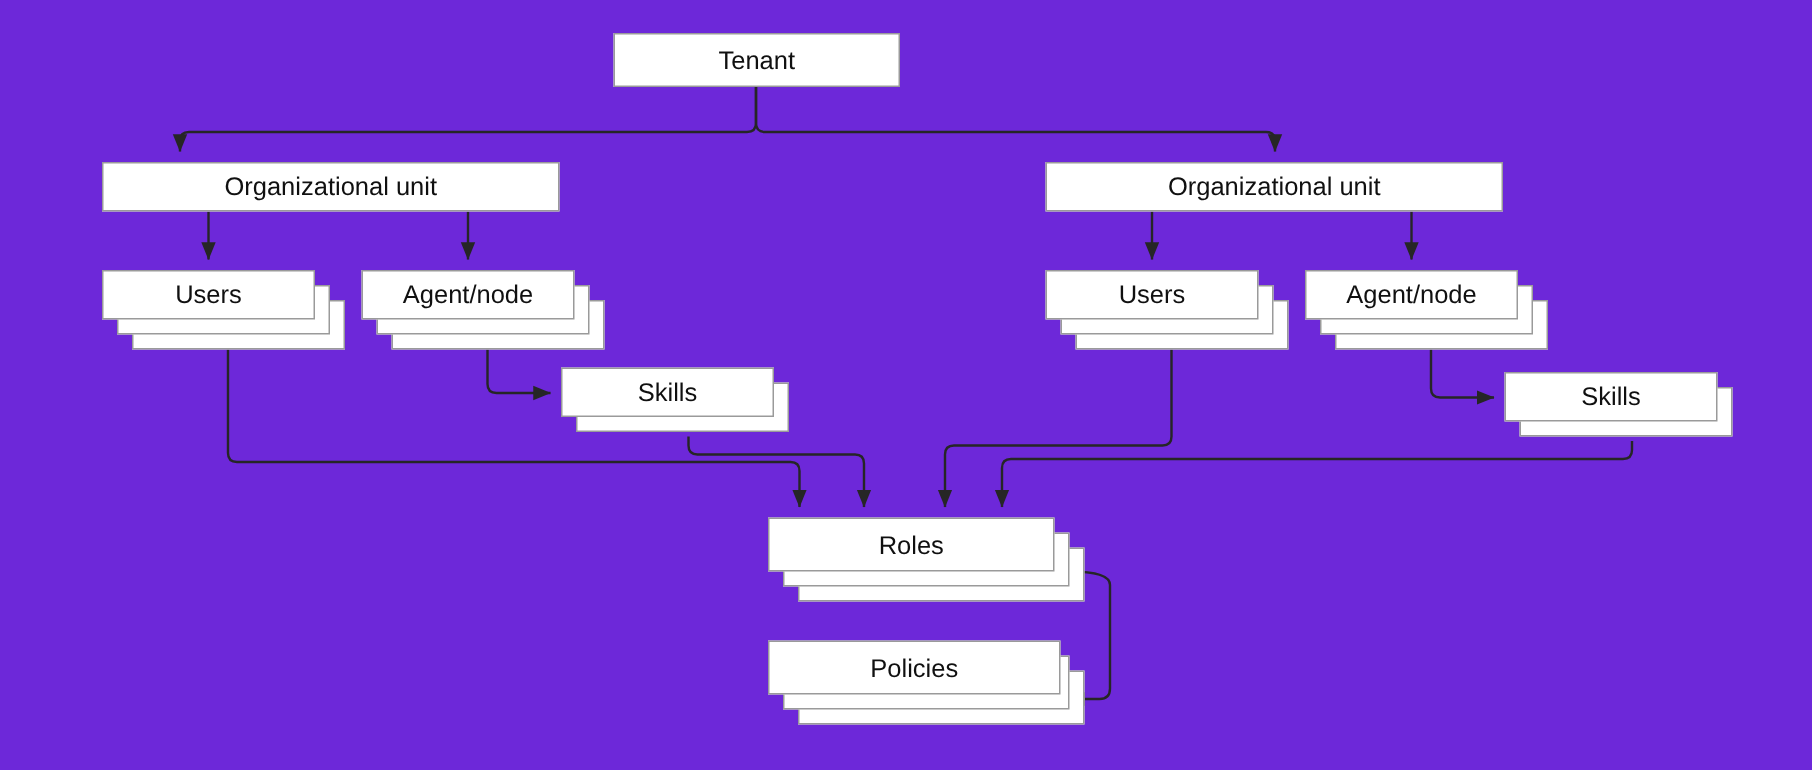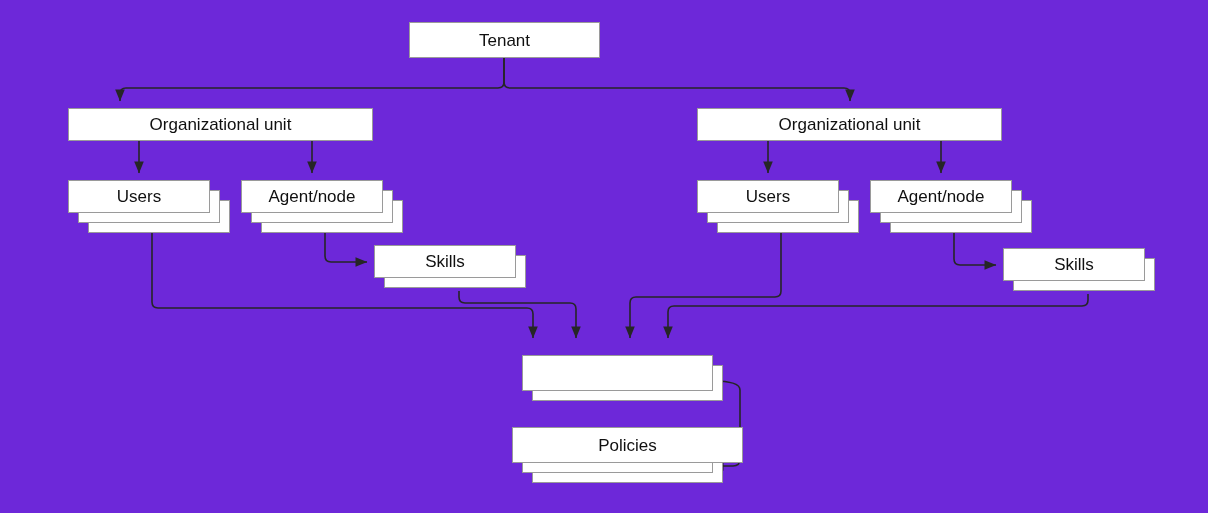--- a/index.html
+++ b/index.html
@@ -160,23 +160,26 @@
   <div class="node" style="left:1003px; top:248px; width:162px; height:53px;">
     <div class="card mid" style="left:10px; top:10px; width:142px; height:33px;"></div>
     <div class="card front" style="left:0; top:0; width:142px; height:33px;">
       <span class="card-label">Skills</span>
     </div>
   </div>
 
   <div class="node" style="left:512px; top:345px; width:221px; height:66px;">
     <div class="card back" style="left:20px; top:20px; width:191px; height:36px;"></div>
     <div class="card mid" style="left:10px; top:10px; width:191px; height:36px;"></div>
+    <div class="card front" style="left:0; top:0; width:191px; height:36px;">
+      <span class="card-label">Roles</span>
+    </div>
   </div>
 
   <div class="node" style="left:512px; top:427px; width:221px; height:66px;">
     <div class="card back" style="left:20px; top:20px; width:191px; height:36px;"></div>
     <div class="card mid" style="left:10px; top:10px; width:191px; height:36px;"></div>
-    <div class="card front" style="left:0; top:0; width:231px; height:36px;">
+    <div class="card front" style="left:0; top:0; width:195px; height:36px;">
       <span class="card-label">Policies</span>
     </div>
   </div>
 
 </div>
 
 </body></html>

